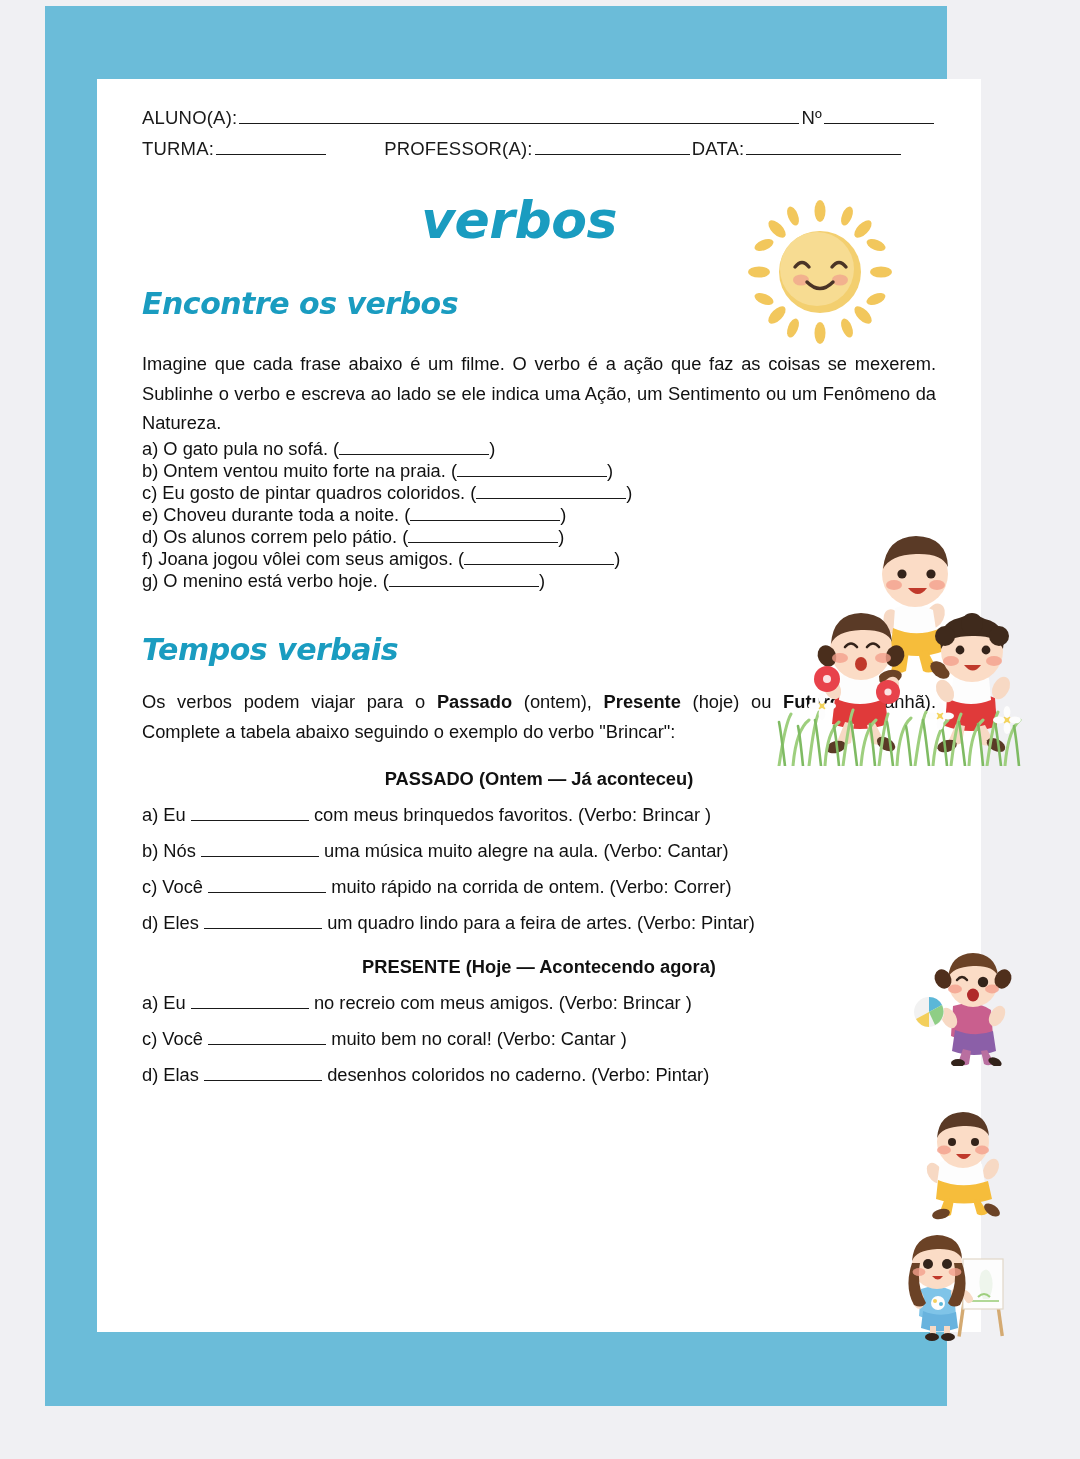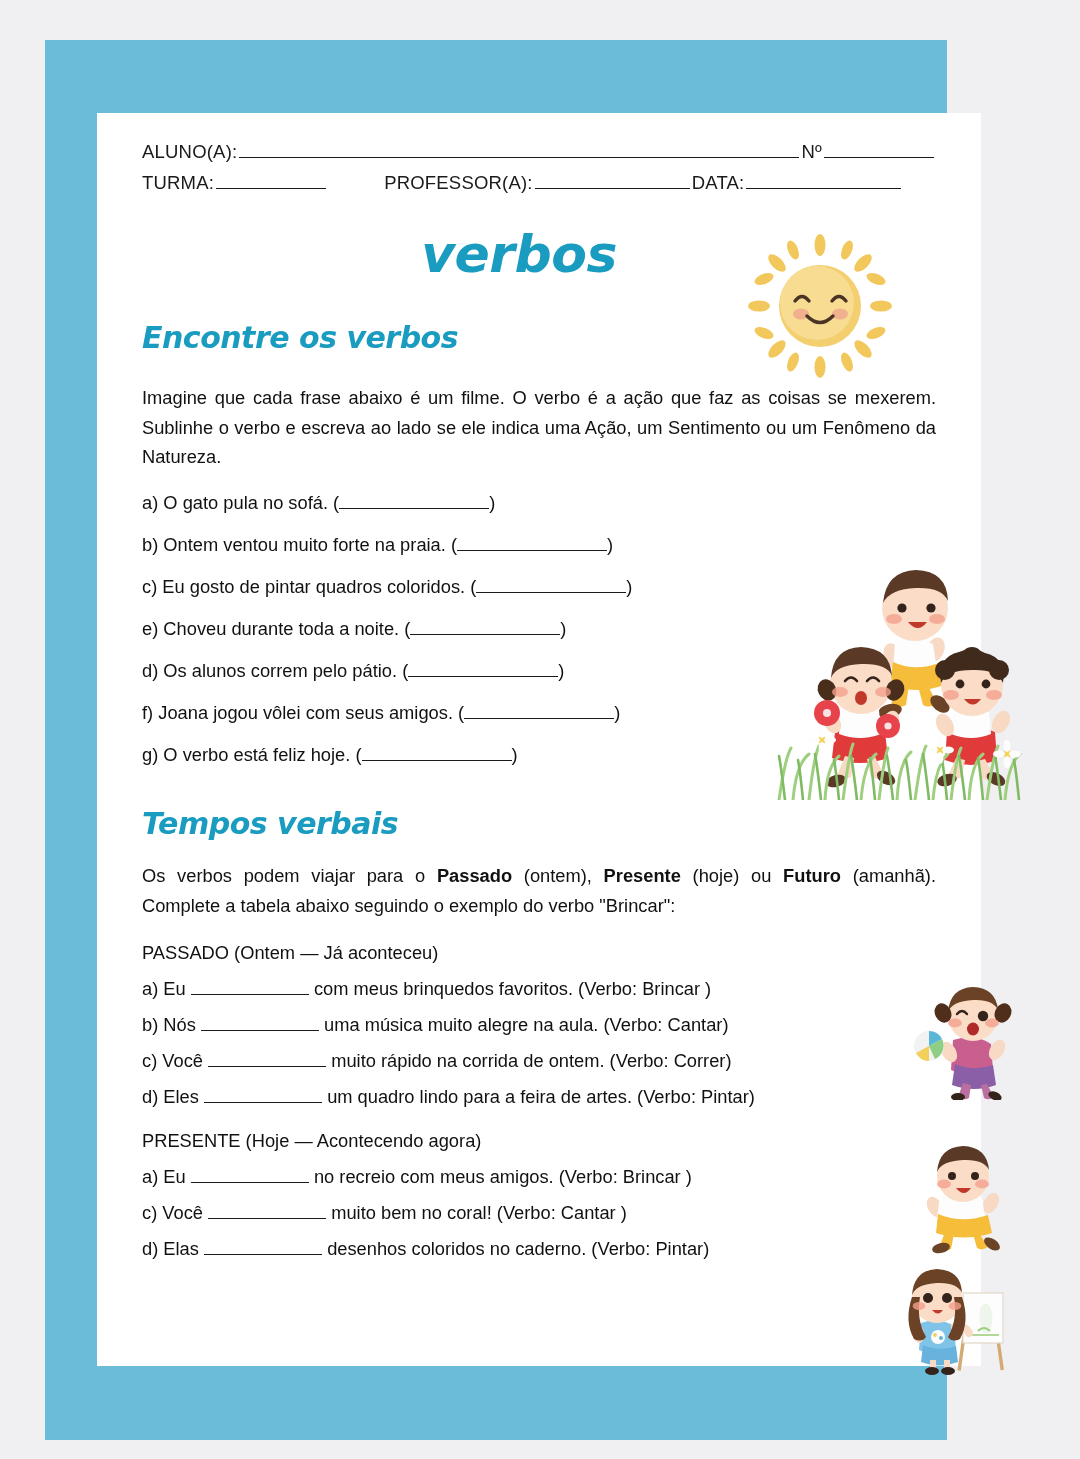--- a/index.html
+++ b/index.html
@@ -10,21 +10,21 @@
     background: #f0f0f3;
     font-family: "Liberation Sans", sans-serif;
     position: relative;
     overflow: hidden;
   }
 
   
   #worksheet-frame {
     position: absolute;
     left: 45px;
-    top: 40px;
+    top: 6px;
     width: 902px;
     height: 1400px;
     background: #6bbcd9;
   }
 
   
   #page-sheet {
     position: absolute;
     left: 52px;
     top: 73px;
@@ -84,38 +84,39 @@
   
   .intro {
     font-size: 18.3px;
     line-height: 1.62;
     color: #111;
     text-align: justify;
   }
   .q-item {
     font-size: 18.3px;
     color: #111;
-    margin-top: 20px;
+    margin-top: 0;
     white-space: nowrap;
   }
   .blank {
     display: inline-block;
     border-bottom: 1.6px solid #1a1a1a;
     height: 14px;
     vertical-align: baseline;
   }
   .b150 { width: 150px; }
   .b118 { width: 118px; }
 
   .subhead {
     font-size: 18.3px;
-    font-weight: normal;
+    font-weight: bold;
     color: #111;
     margin-top: 22px;
     margin-bottom: 4px;
+    text-align: center;
   }
   .t-item {
     font-size: 18.3px;
     color: #111;
     margin-top: 14px;
     white-space: nowrap;
   }
 
   
   .illus { position: absolute; }
@@ -175,21 +176,21 @@
       <div class="q-item">
         <span>d)</span>
         <span>Os alunos correm pelo pátio. (</span><span class="blank b150"></span><span>)</span>
       </div>
       <div class="q-item">
         <span>f)</span>
         <span>Joana jogou vôlei com seus amigos. (</span><span class="blank b150"></span><span>)</span>
       </div>
       <div class="q-item">
         <span>g)</span>
-        <span>O verbo está feliz hoje. (</span><span class="blank b150"></span><span>)</span>
+        <span>O menino está verbo hoje. (</span><span class="blank b150"></span><span>)</span>
       </div>
     </div>
 
     <div id="section-tense-title" class="script-title">Tempos verbais</div>
 
     <div class="intro"><span>Os verbos podem viajar para o </span><b>Passado</b><span> (ontem), </span><b>Presente</b><span> (hoje) ou </span><b>Futuro</b><span> (amanhã). Complete a tabela abaixo seguindo o exemplo do verbo "Brincar":</span></div>
 
     <div class="subhead">PASSADO (Ontem — Já aconteceu)</div>
     <div>
       <div class="t-item">

